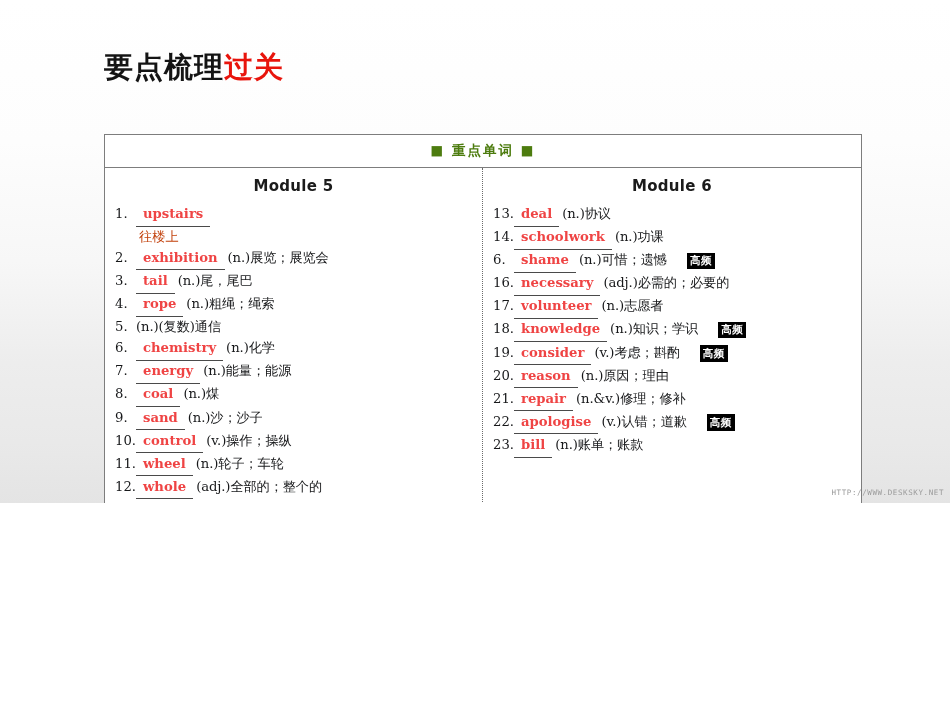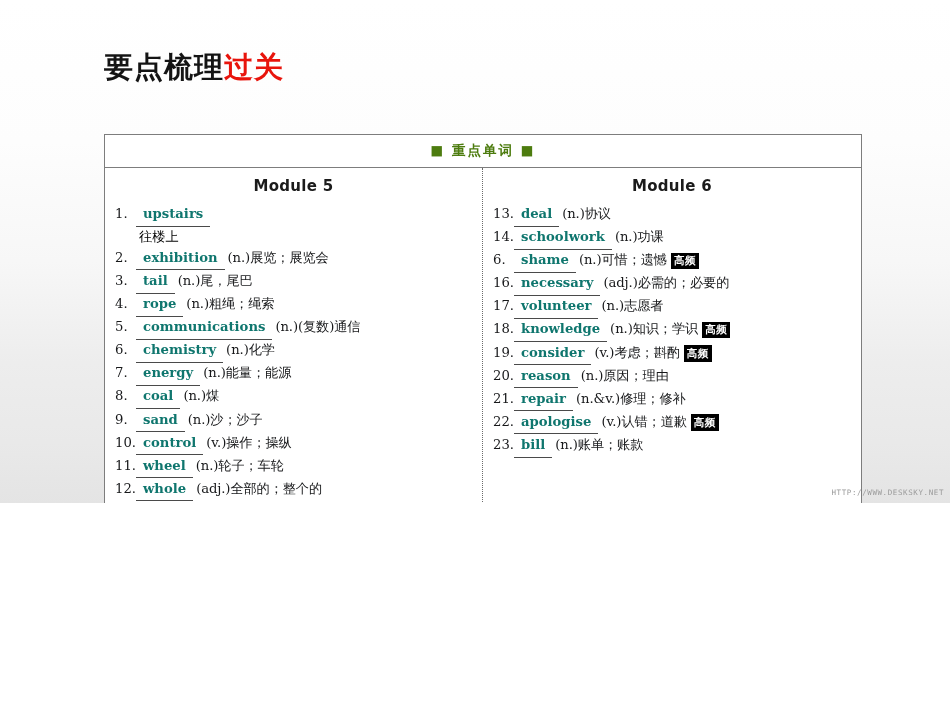--- a/index.html
+++ b/index.html
@@ -175,55 +175,55 @@
   .entry-num {
     flex: 0 0 auto;
     min-width: 21px;
     text-align: left;
     font-family: "DejaVu Serif", "Liberation Serif", serif;
     font-size: 13.2px;
     color: #17181a;
   }
   .entry-word {
     flex: 0 0 auto;
-    color: #0f766e;
+    color: #ef4444;
     font-weight: bold;
     font-family: "DejaVu Serif", "Liberation Serif", serif;
     font-size: 13.2px;
     border-bottom: 1px solid #4a4a4a;
     padding: 0 7px 1px 7px;
     margin-right: 3px;
     text-align: center;
   }
   .entry-def {
     flex: 0 1 auto;
     font-family: "DejaVu Serif", "Liberation Serif", serif;
     font-size: 13.2px;
     color: #17181a;
     letter-spacing: -0.1px;
   }
   .entry-cont {
     font-family: "DejaVu Serif", "Liberation Serif", serif;
     font-size: 13.2px;
-    color: #000000;
+    color: #c2410c;
     padding-left: 24px;
     line-height: 1.5;
     margin-bottom: 1px;
     white-space: nowrap;
   }
   .badge {
     display: inline-block;
     background: #000000;
     color: #ffffff;
     font-family: "DejaVu Sans", "Liberation Sans", sans-serif;
     font-size: 10.5px;
     font-weight: bold;
     line-height: 1;
     padding: 2.5px 3px 3.5px 3px;
-    margin-left: 4px;
+    margin-left: 20px;
     vertical-align: 1px;
     letter-spacing: 0.5px;
   }
 
   
   .watermark {
     position: absolute;
     left: 566px;
     top: 636px;
     font-family: "DejaVu Sans", "Liberation Sans", sans-serif;
@@ -285,21 +285,20 @@
               <span class="entry-word">tail</span>
               <span class="entry-def">(n.)尾，尾巴</span>
             </div>
             <div class="entry">
               <span class="entry-num">4.</span>
               <span class="entry-word">rope</span>
               <span class="entry-def">(n.)粗绳；绳索</span>
             </div>
             <div class="entry">
               <span class="entry-num">5.</span>
-              <span class="entry-word">communications</span>
               <span class="entry-def">(n.)(复数)通信</span>
             </div>
             <div class="entry">
               <span class="entry-num">6.</span>
               <span class="entry-word">chemistry</span>
               <span class="entry-def">(n.)化学</span>
             </div>
             <div class="entry">
               <span class="entry-num">7.</span>
               <span class="entry-word">energy</span>

